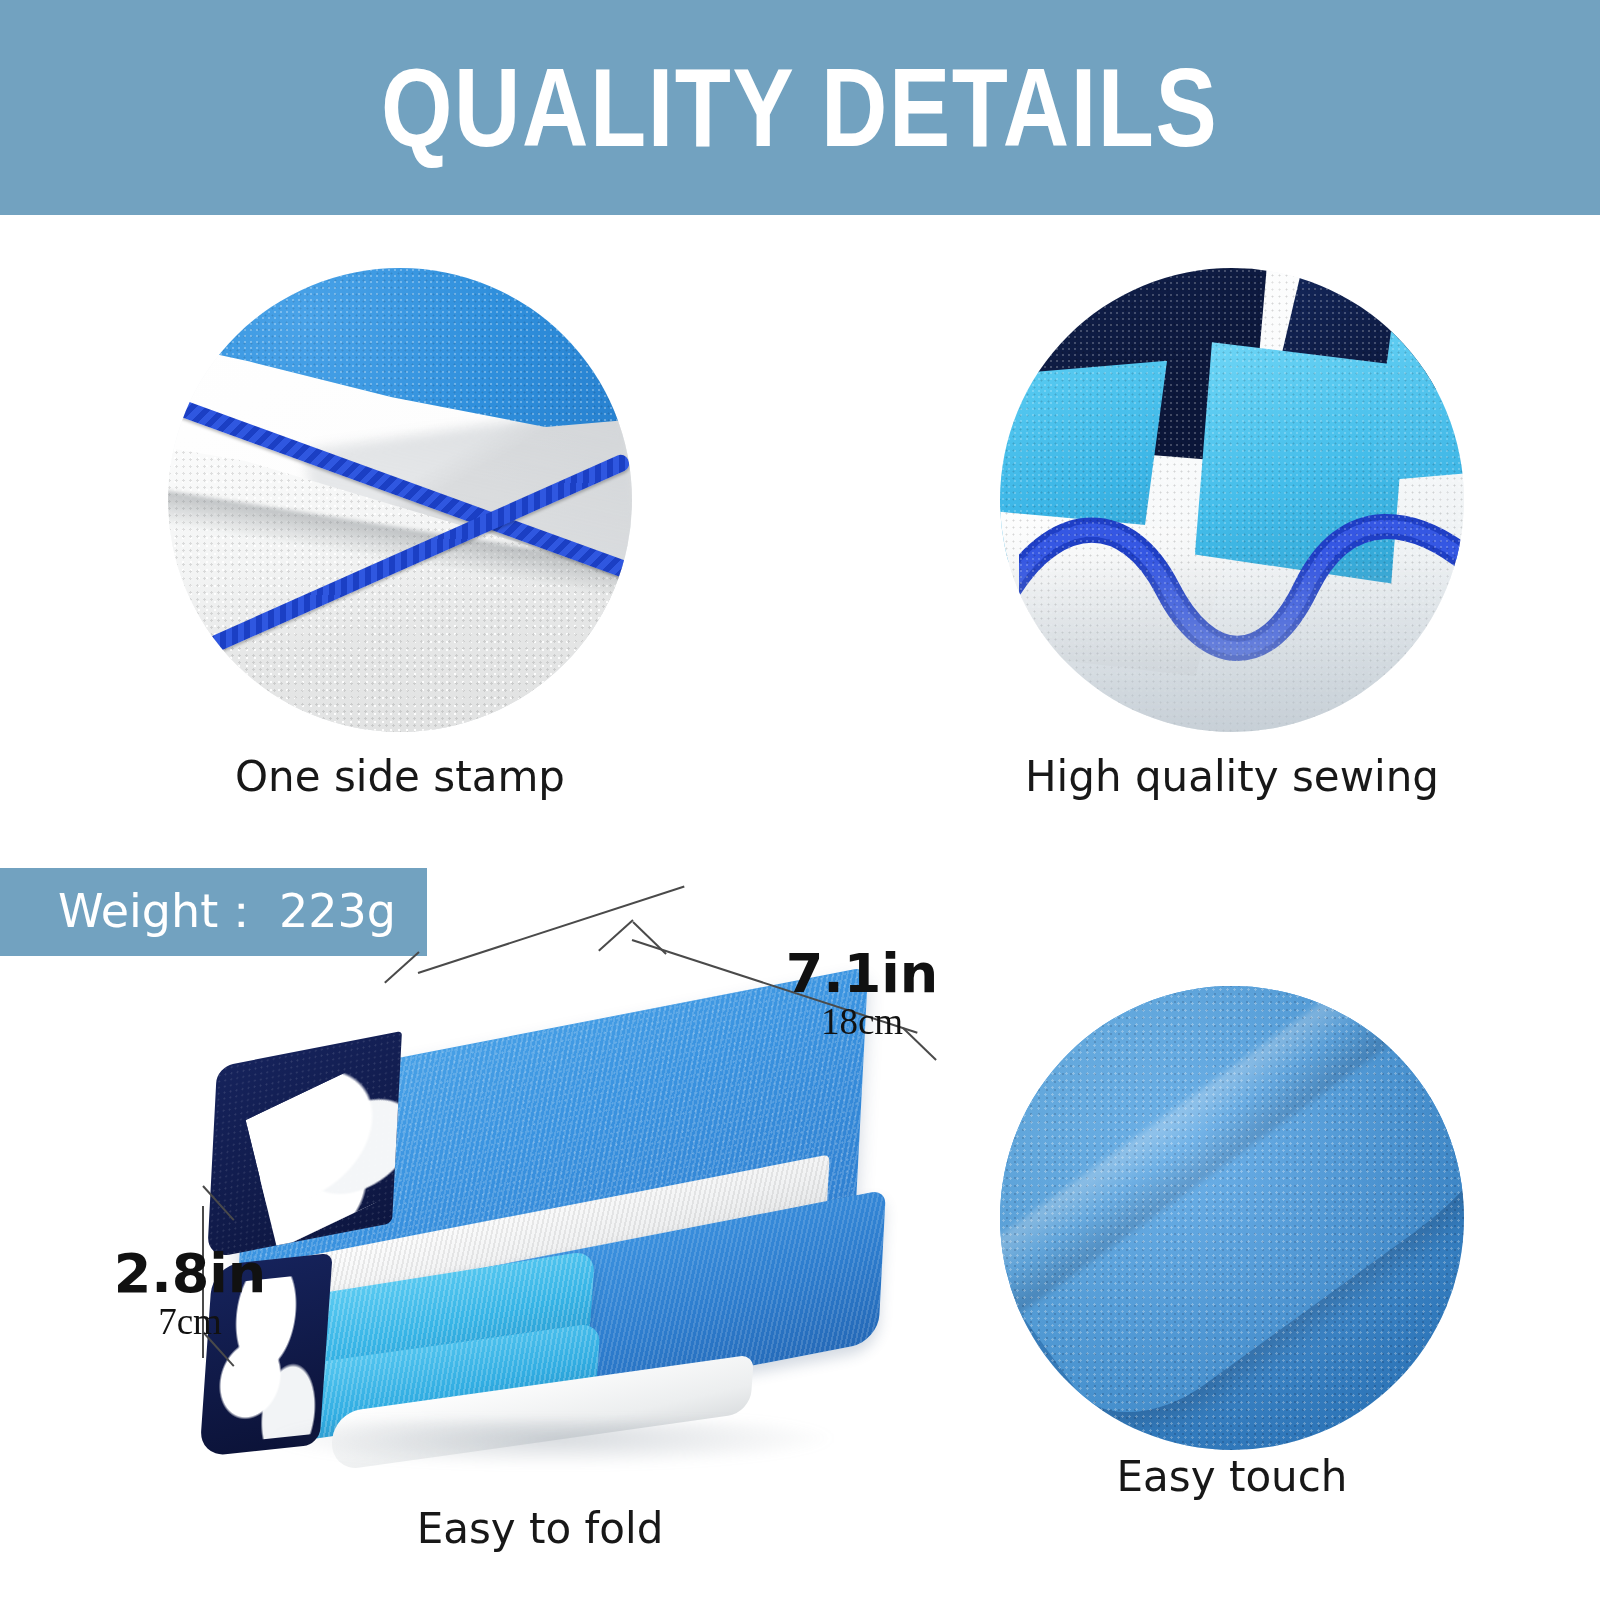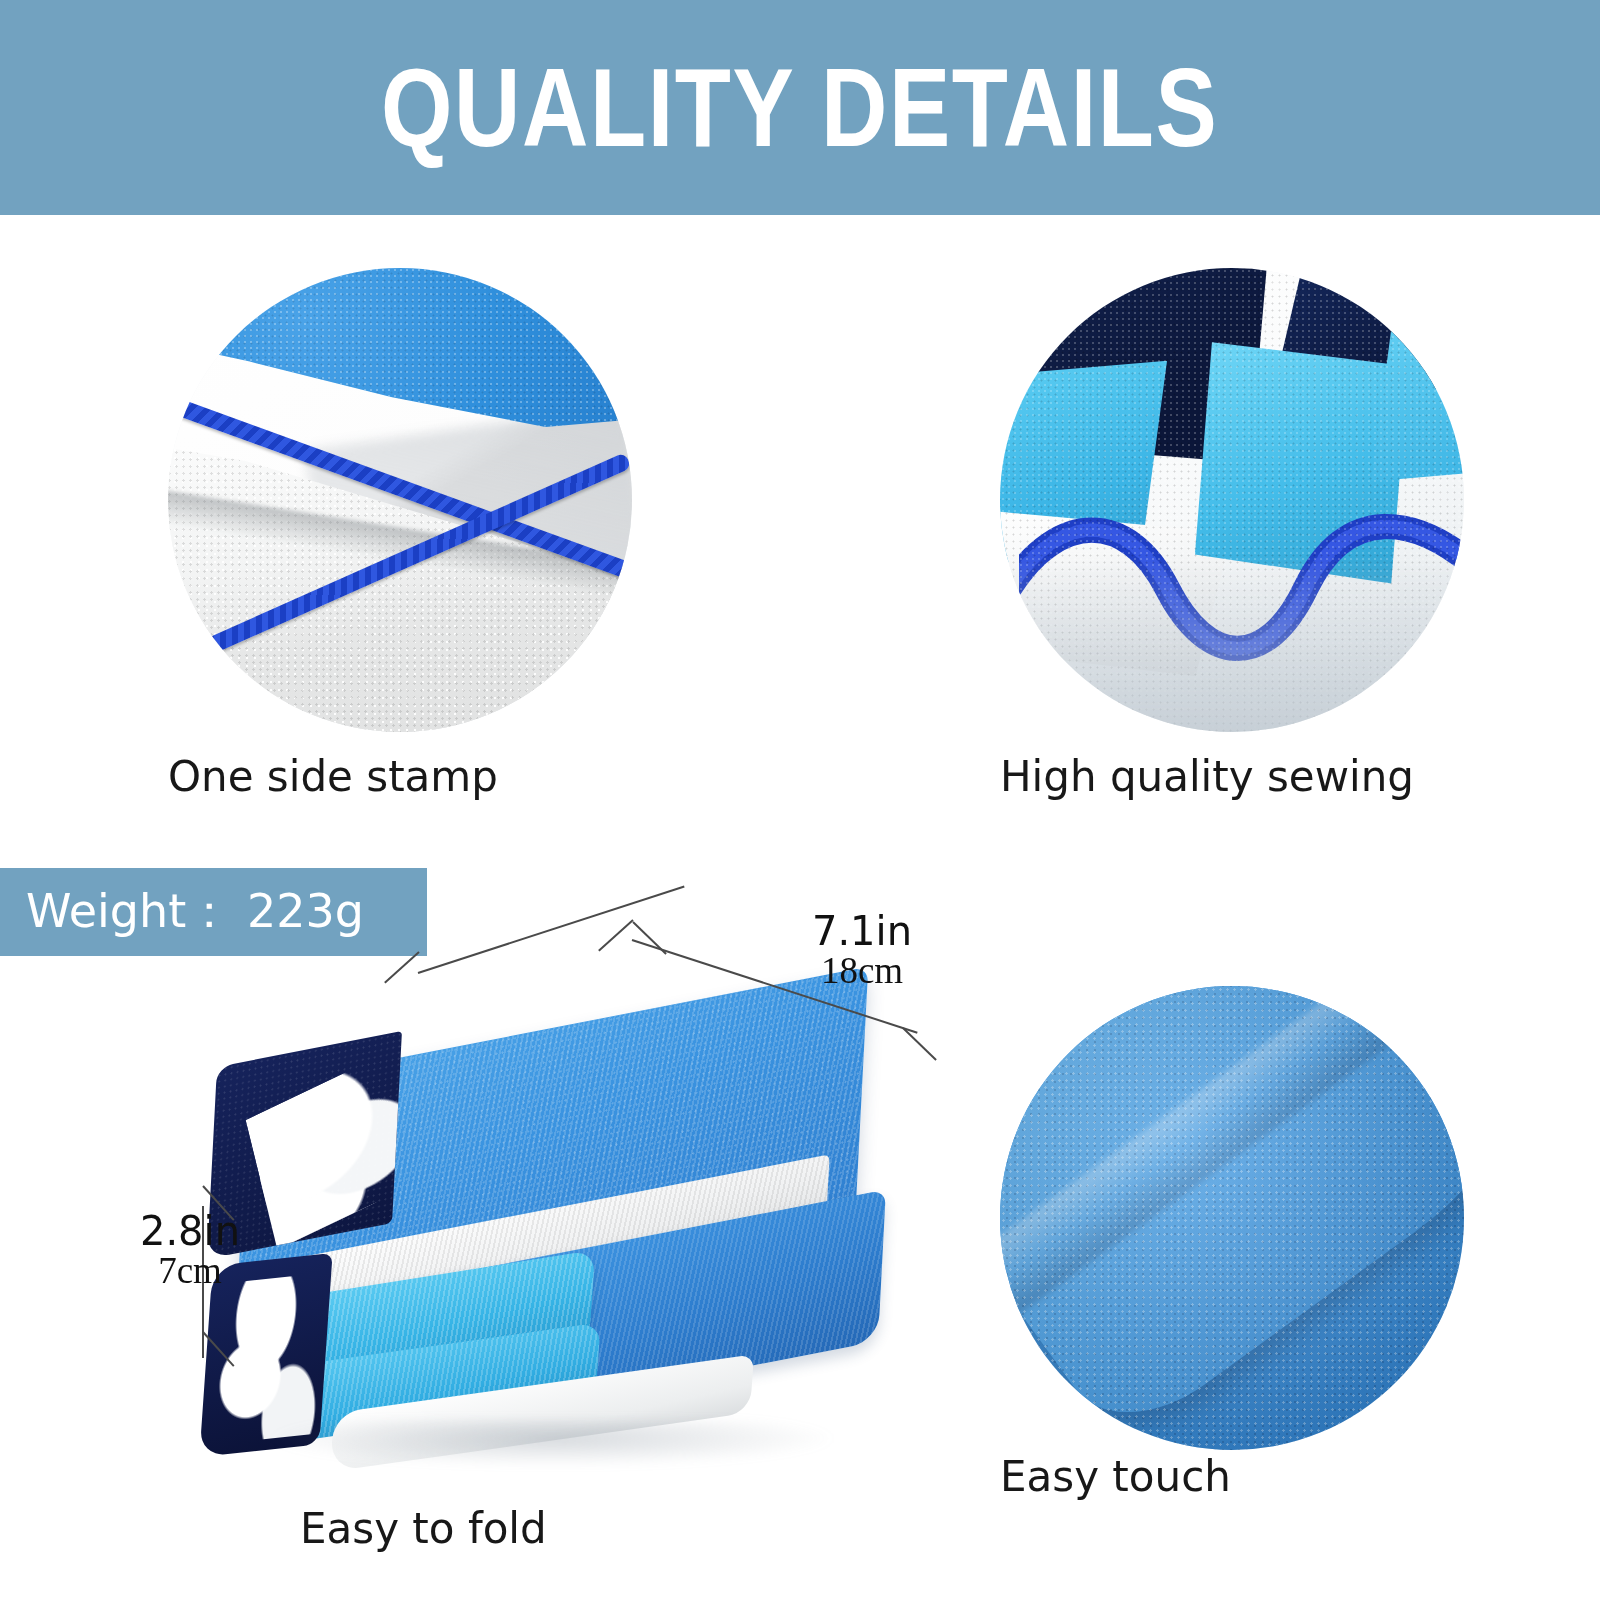--- a/index.html
+++ b/index.html
@@ -31,20 +31,21 @@
 
   
   .photo-circle{
     position:absolute;
     border-radius:50%;
     overflow:hidden;
     background:#f4f6f8;
   }
   .caption{
     position:absolute;
+    text-align:center;
     font-family:"DejaVu Sans", sans-serif;
     font-size:42px;
     color:#181818;
     white-space:nowrap;
   }
 
   
   #circle-stamp{left:168px;top:268px;width:464px;height:464px;}
   .stamp-bg{
     position:absolute;inset:0;
@@ -161,21 +162,21 @@
   
   .weight-badge{
     position:absolute;left:0;top:868px;width:427px;height:88px;
     background:#72a2c0;
     display:flex;align-items:center;
   }
   .weight-text{
     color:#ffffff;
     font-family:"DejaVu Sans", sans-serif;
     font-size:46px;
-    padding-left:26px;
+    padding-left:58px;
     white-space:nowrap;
   }
 
   
   #towel-wrap{position:absolute;left:180px;top:900px;width:760px;height:620px;}
 
   .towel-photo{
     position:absolute;left:32px;top:128px;width:680px;height:420px;
   }
   .towel-top{
@@ -297,21 +298,21 @@
   .t3{left:452px;top:22px;transform:rotate(-46deg);transform-origin:top center;}
   .t4{left:722px;top:128px;transform:rotate(-46deg);transform-origin:top center;}
   .t5{left:22px;top:286px;transform:rotate(-42deg);transform-origin:top center;}
   .t6{left:22px;top:432px;transform:rotate(-42deg);transform-origin:top center;}
 
   .dimlabel{
     position:absolute;text-align:center;
     font-family:"DejaVu Sans", sans-serif;
     color:#111111;white-space:nowrap;line-height:1.05;
   }
-  .dimlabel .big{display:block;font-size:40px;font-weight:normal;}
+  .dimlabel .big{display:block;font-size:54px;font-weight:bold;margin-top:36px;}
   .dimlabel .small{display:block;font-size:37px;font-weight:normal;font-family:Liberation Serif, serif;}
   #dim-width{left:572px;top:10px;width:220px;}
   #dim-depth{left:110px;top:80px;width:220px;}
   #dim-height{left:-100px;top:310px;width:220px;}
 
   #caption-fold{left:300px;top:1504px;width:480px;}
 
   
   #circle-soft{left:1000px;top:986px;width:464px;height:464px;}
   .soft-bg{

